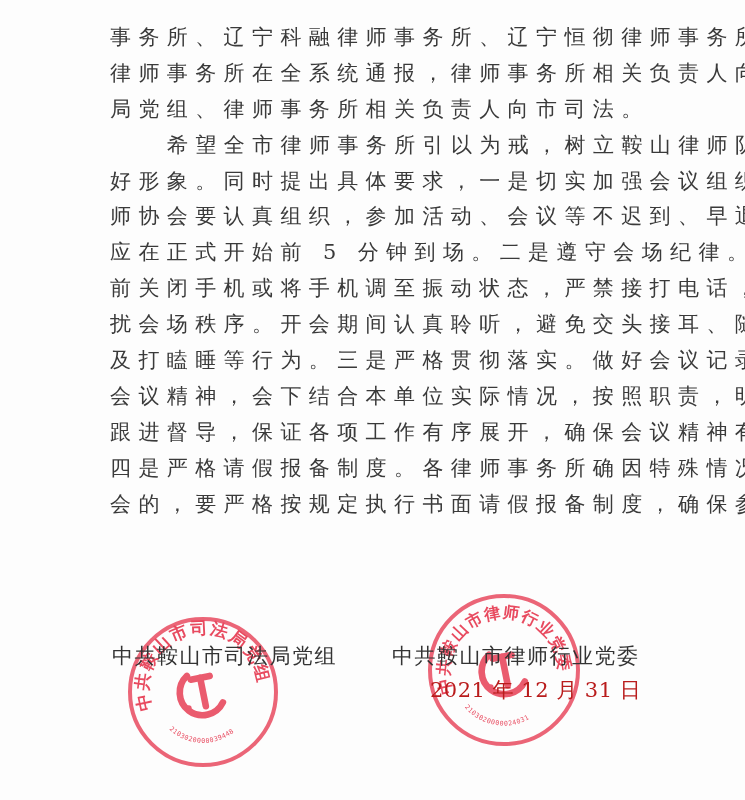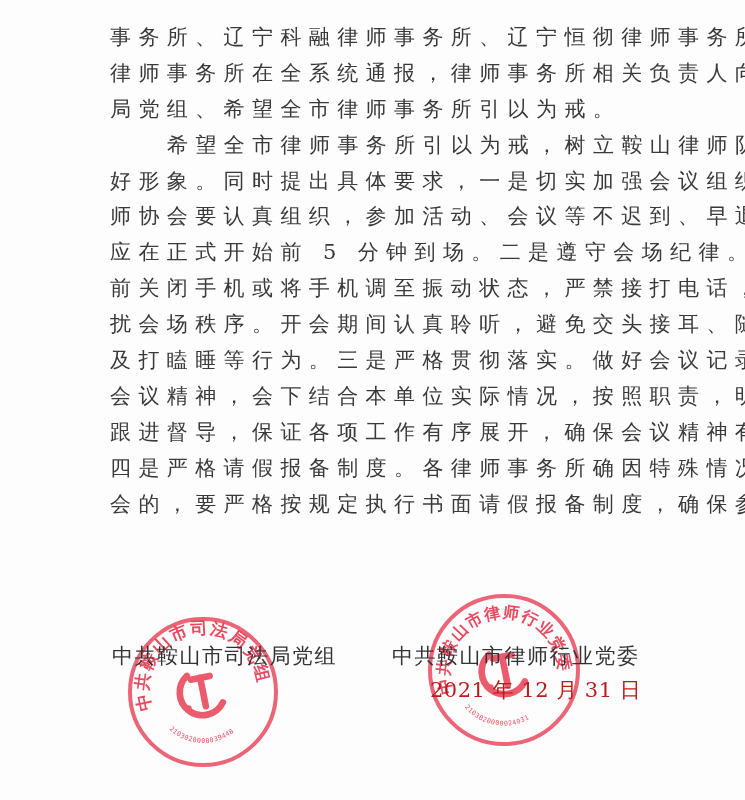--- a/index.html
+++ b/index.html
@@ -58,21 +58,21 @@
   .date { position: absolute; left: 430px; top: 676px; font-size: 21px; white-space: nowrap; color: #b91c1c; letter-spacing: 0.5px; }
 </style>
 </head>
 <body>
 
 <div class="page">
 
   <div class="body-text">
     <div class="line">事务所、辽宁科融律师事务所、辽宁恒彻律师事务所等 3 家</div>
     <div class="line">律师事务所在全系统通报，律师事务所相关负责人向市司法</div>
-    <div class="line">局党组、希望全市律师事务所引以为戒。</div>
+    <div class="line">局党组、律师事务所相关负责人向市司法。</div>
     <div class="line indent">希望全市律师事务所引以为戒，树立鞍山律师队伍的良</div>
     <div class="line">好形象。同时提出具体要求，一是切实加强会议组织。市律</div>
     <div class="line">师协会要认真组织，参加活动、会议等不迟到、早退，一般</div>
     <div class="line">应在正式开始前 5 分钟到场。二是遵守会场纪律。会议开始</div>
     <div class="line">前关闭手机或将手机调至振动状态，严禁接打电话，以免干</div>
     <div class="line">扰会场秩序。开会期间认真聆听，避免交头接耳、随意走动</div>
     <div class="line">及打瞌睡等行为。三是严格贯彻落实。做好会议记录，领会</div>
     <div class="line">会议精神，会下结合本单位实际情况，按照职责，明确分工，</div>
     <div class="line">跟进督导，保证各项工作有序展开，确保会议精神有效落实。</div>
     <div class="line">四是严格请假报备制度。各律师事务所确因特殊情况不能到</div>

